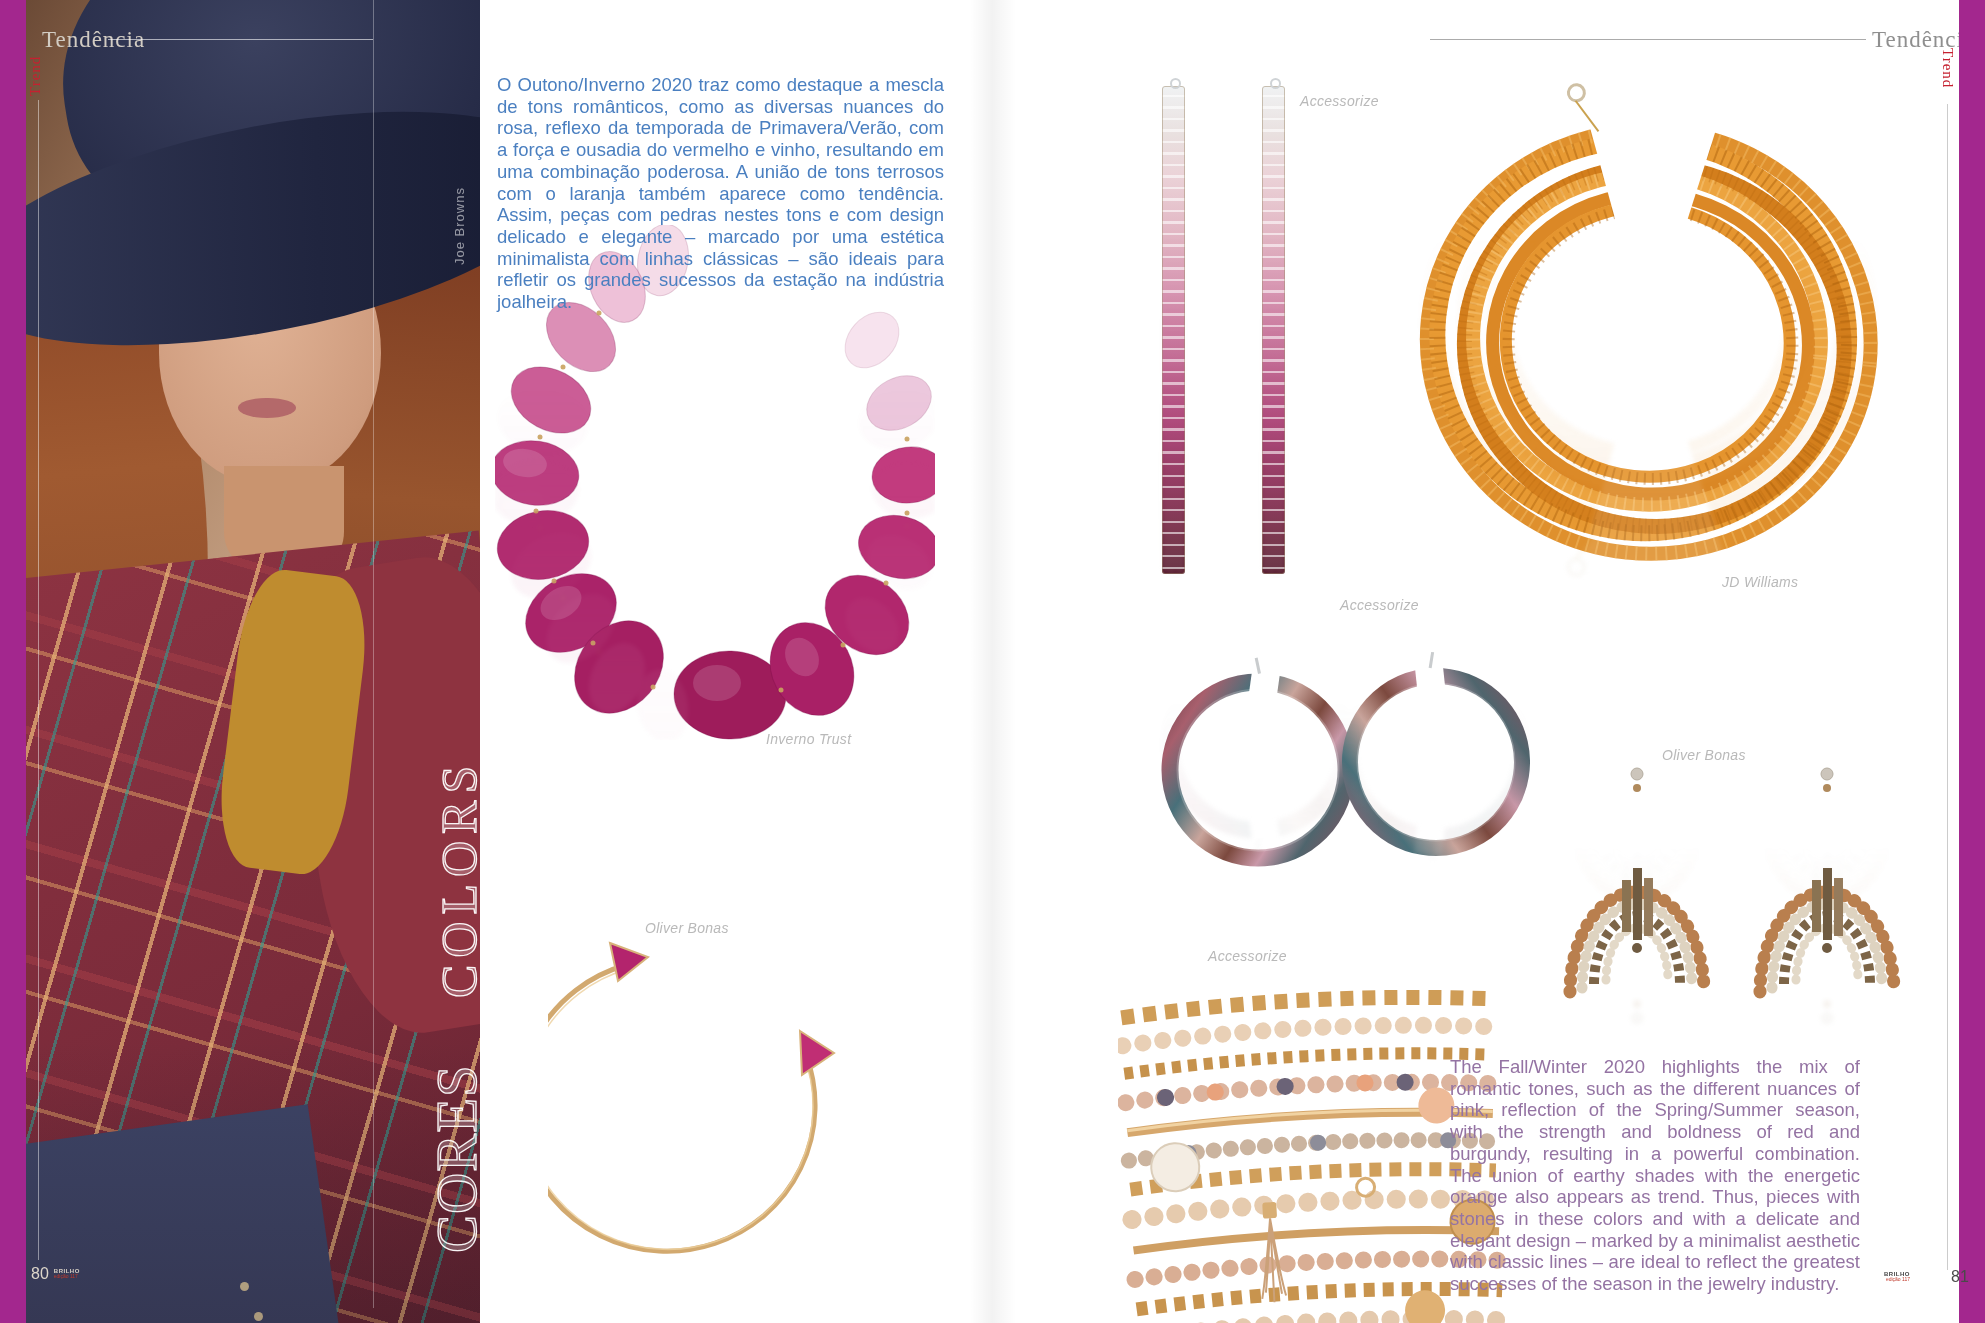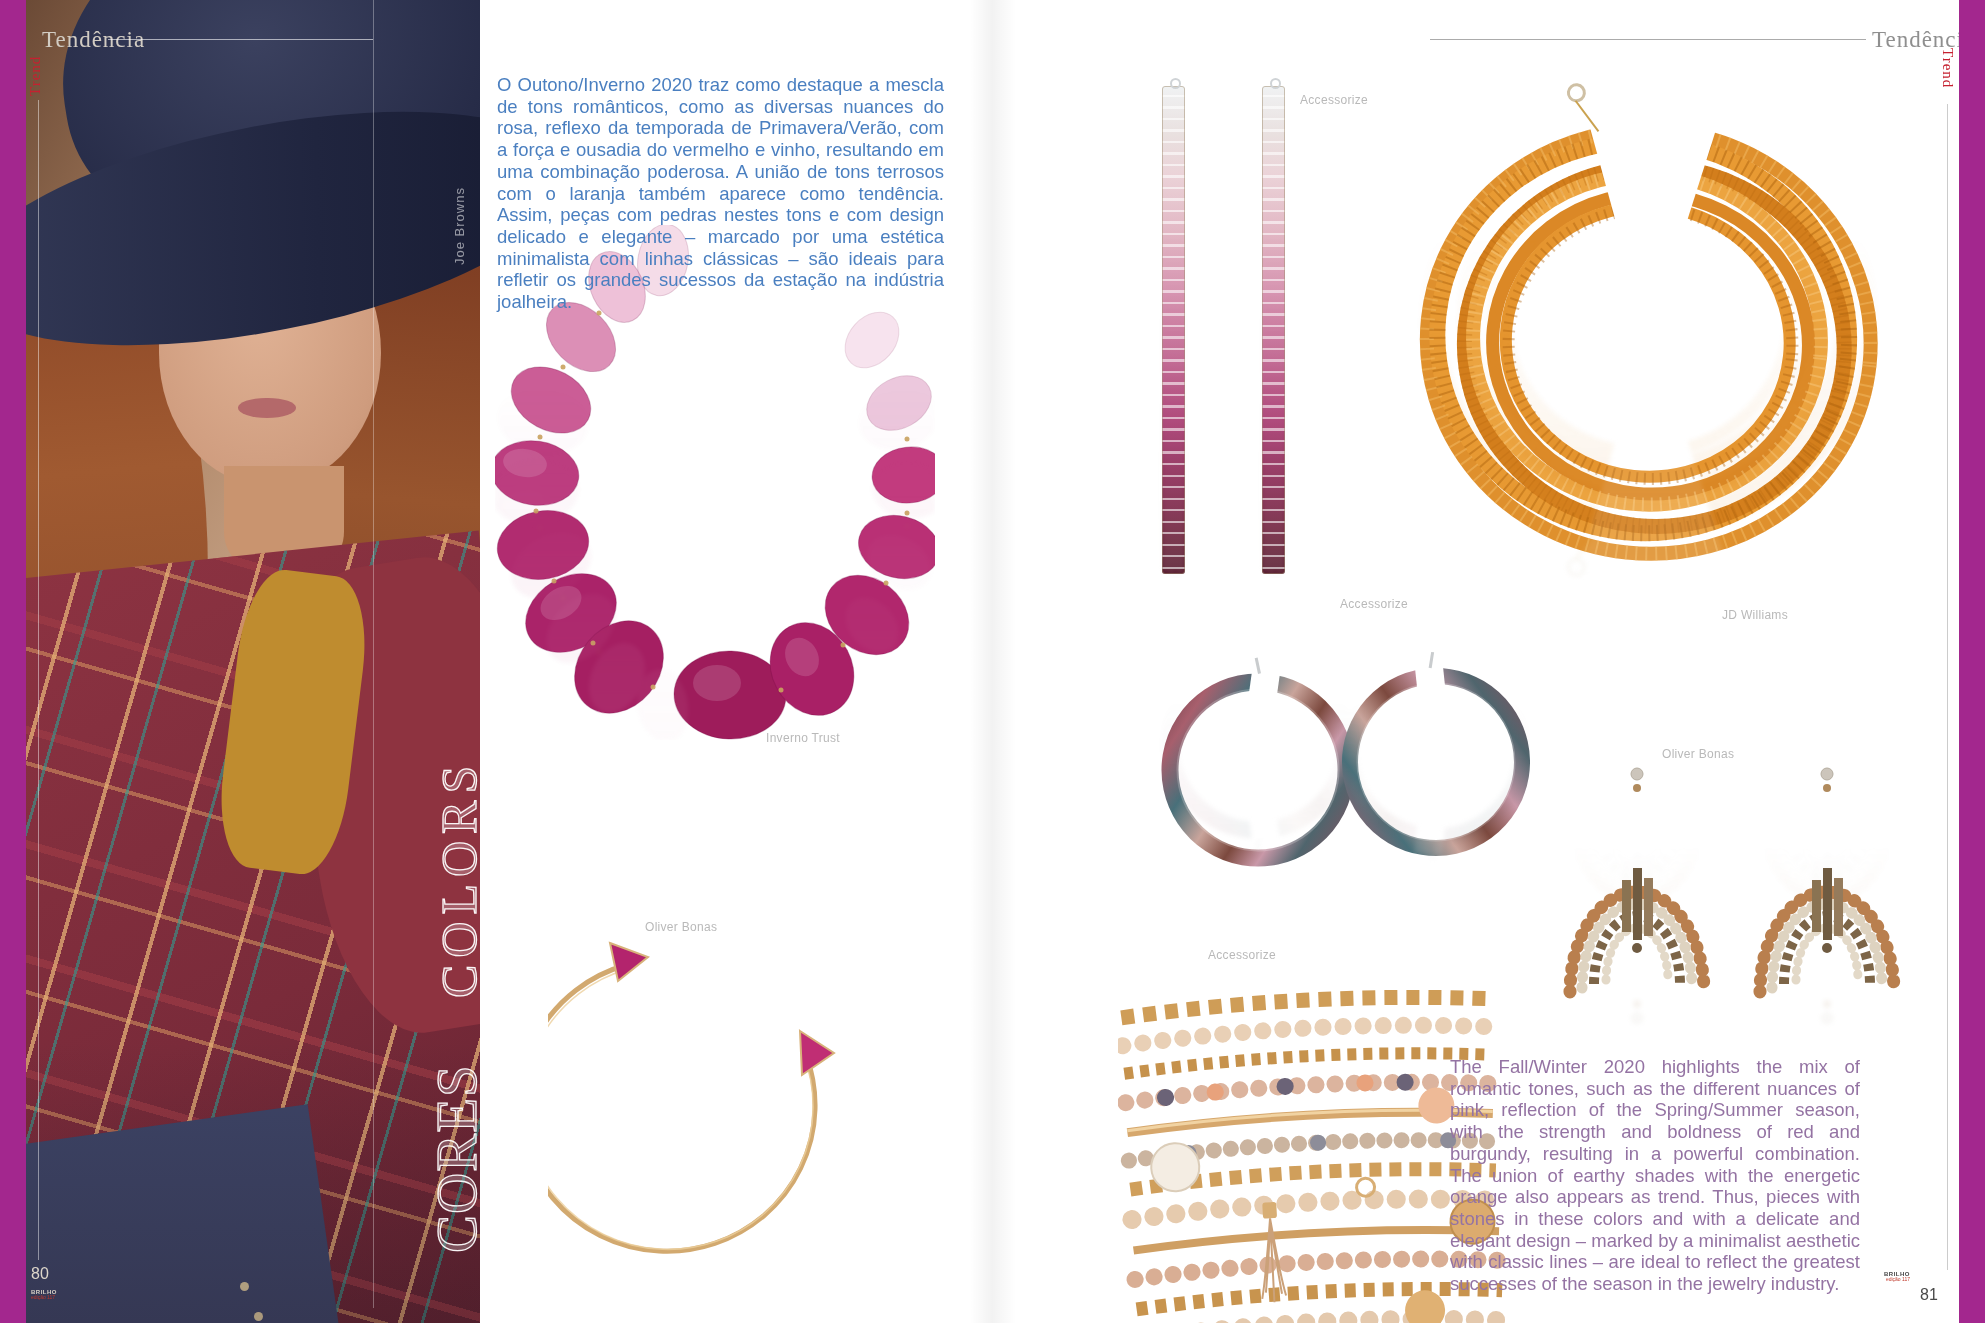--- a/index.html
+++ b/index.html
@@ -28,21 +28,21 @@
   .vtext.up{transform:rotate(180deg);}
   .trend{position:absolute;font-size:15px;color:#c52130;letter-spacing:1px;z-index:5;}
   .trend.left{left:27px;top:46px;height:50px;}
   .trend.right{left:1939px;top:48px;height:50px;}
   .vrule{position:absolute;width:1px;z-index:5;}
   .vrule.left{left:38px;top:100px;height:1160px;background:rgba(255,255,255,.45);}
   .vrule.right{left:1947px;top:104px;height:1166px;background:#cccccc;}
   .vrule.guide{left:373px;top:0;height:1308px;background:rgba(255,255,255,.32);}
 
   
-  .footer{position:absolute;display:flex;align-items:flex-start;gap:5px;z-index:6;flex-direction:column;}
+  .footer{position:absolute;display:flex;align-items:flex-start;gap:5px;z-index:6;}
   .footer.left{left:31px;top:1266px;}
   .footer.right{left:1884px;top:1269px;}
   .pagenum{font-size:16px;line-height:1;}
   .footer.left .pagenum{color:#ddd6ca;}
   .footer.right .pagenum{color:#4a4a4a;margin-left:36px;}
   .maglogo{display:flex;flex-direction:column;line-height:1;padding-top:2px;}
   .maglogo .mg{font-size:6px;font-weight:bold;letter-spacing:.5px;}
   .maglogo .ed{font-size:5px;color:#c0392b;}
   .footer.left .mg{color:#d9d2c6;}
   .footer.right .mg{color:#444;}
@@ -104,21 +104,21 @@
   .para.outro{left:1450px;top:1056px;width:410px;color:#9473a3;}
 
   
   .product{position:absolute;z-index:2;}
   .product .art{position:absolute;left:0;top:0;width:100%;height:100%;}
   .product svg{display:block;width:100%;height:100%;}
   .reflection{position:absolute;left:0;top:100%;width:100%;height:100%;transform:scaleY(-1);
     opacity:.13;filter:blur(2px);pointer-events:none;
     -webkit-mask-image:linear-gradient(to top,transparent 30%,rgba(0,0,0,.9));
     mask-image:linear-gradient(to top,transparent 30%,rgba(0,0,0,.9));}
-  .brand-label{position:absolute;font-size:12px;color:#b9b9b9;letter-spacing:.3px;z-index:4;}
+  .brand-label{position:absolute;font-size:14px;color:#b9b9b9;letter-spacing:.3px;z-index:4;font-style:italic;}
 
   
   .strip{position:absolute;top:8px;width:23px;height:488px;border-radius:3px;
     background:
       repeating-linear-gradient(180deg,rgba(255,255,255,0) 0 9px,rgba(255,255,255,.6) 9px 11.5px),
       linear-gradient(180deg,#f0f2f3 0%,#e9e0df 10%,#ebd3d8 18%,#e2b7c4 30%,#d795b1 42%,
         #c36d95 55%,#ad4478 68%,#8e2f5a 80%,#70253f 92%,#591d30 100%);
     box-shadow:inset 0 0 0 1px rgba(160,140,110,.5);}
   .strip.s1{left:12px;}
   .strip.s2{left:112px;}
@@ -327,21 +327,21 @@
           <ellipse cx="264" cy="266" rx="190" ry="180" stroke="#b96a10" stroke-width="15" stroke-dasharray="1.5 5" opacity=".35"></ellipse>
           <ellipse cx="256" cy="260" rx="174" ry="165" stroke="#f8c87c" stroke-width="14" stroke-dasharray="2 7" opacity=".5"></ellipse>
           <ellipse cx="260" cy="264" rx="142" ry="135" stroke="#aa600d" stroke-width="12" stroke-dasharray="2 6" opacity=".4"></ellipse>
           <polygon points="258,262 140,-40 320,-40" fill="#ffffff"></polygon>
           <circle cx="160" cy="22" r="8" stroke="#cfc0a4" stroke-width="3"></circle>
           <path d="M 160 30 L 186 58" stroke="#caa24f" stroke-width="2"></path>
         </g>
       </svg>
     </div>
   </div>
-  <div class="brand-label" style="left:1722px;top:574px;margin-top:34px;">JD Williams</div>
+  <div class="brand-label" style="left:1722px;top:574px;">JD Williams</div>
 
   <div class="product" style="left:1158px;top:610px;width:372px;height:292px;">
     <div class="art">
       <svg viewBox="0 0 372 292" xmlns="http://www.w3.org/2000/svg">
         <defs>
           <linearGradient id="tortA" x1="0" y1="0" x2="1" y2="1">
             <stop offset="0" stop-color="#6d4049"></stop>
               <stop offset=".15" stop-color="#a85f6d"></stop>
             <stop offset=".3" stop-color="#48707a"></stop>
               <stop offset=".45" stop-color="#c9a49b"></stop>

